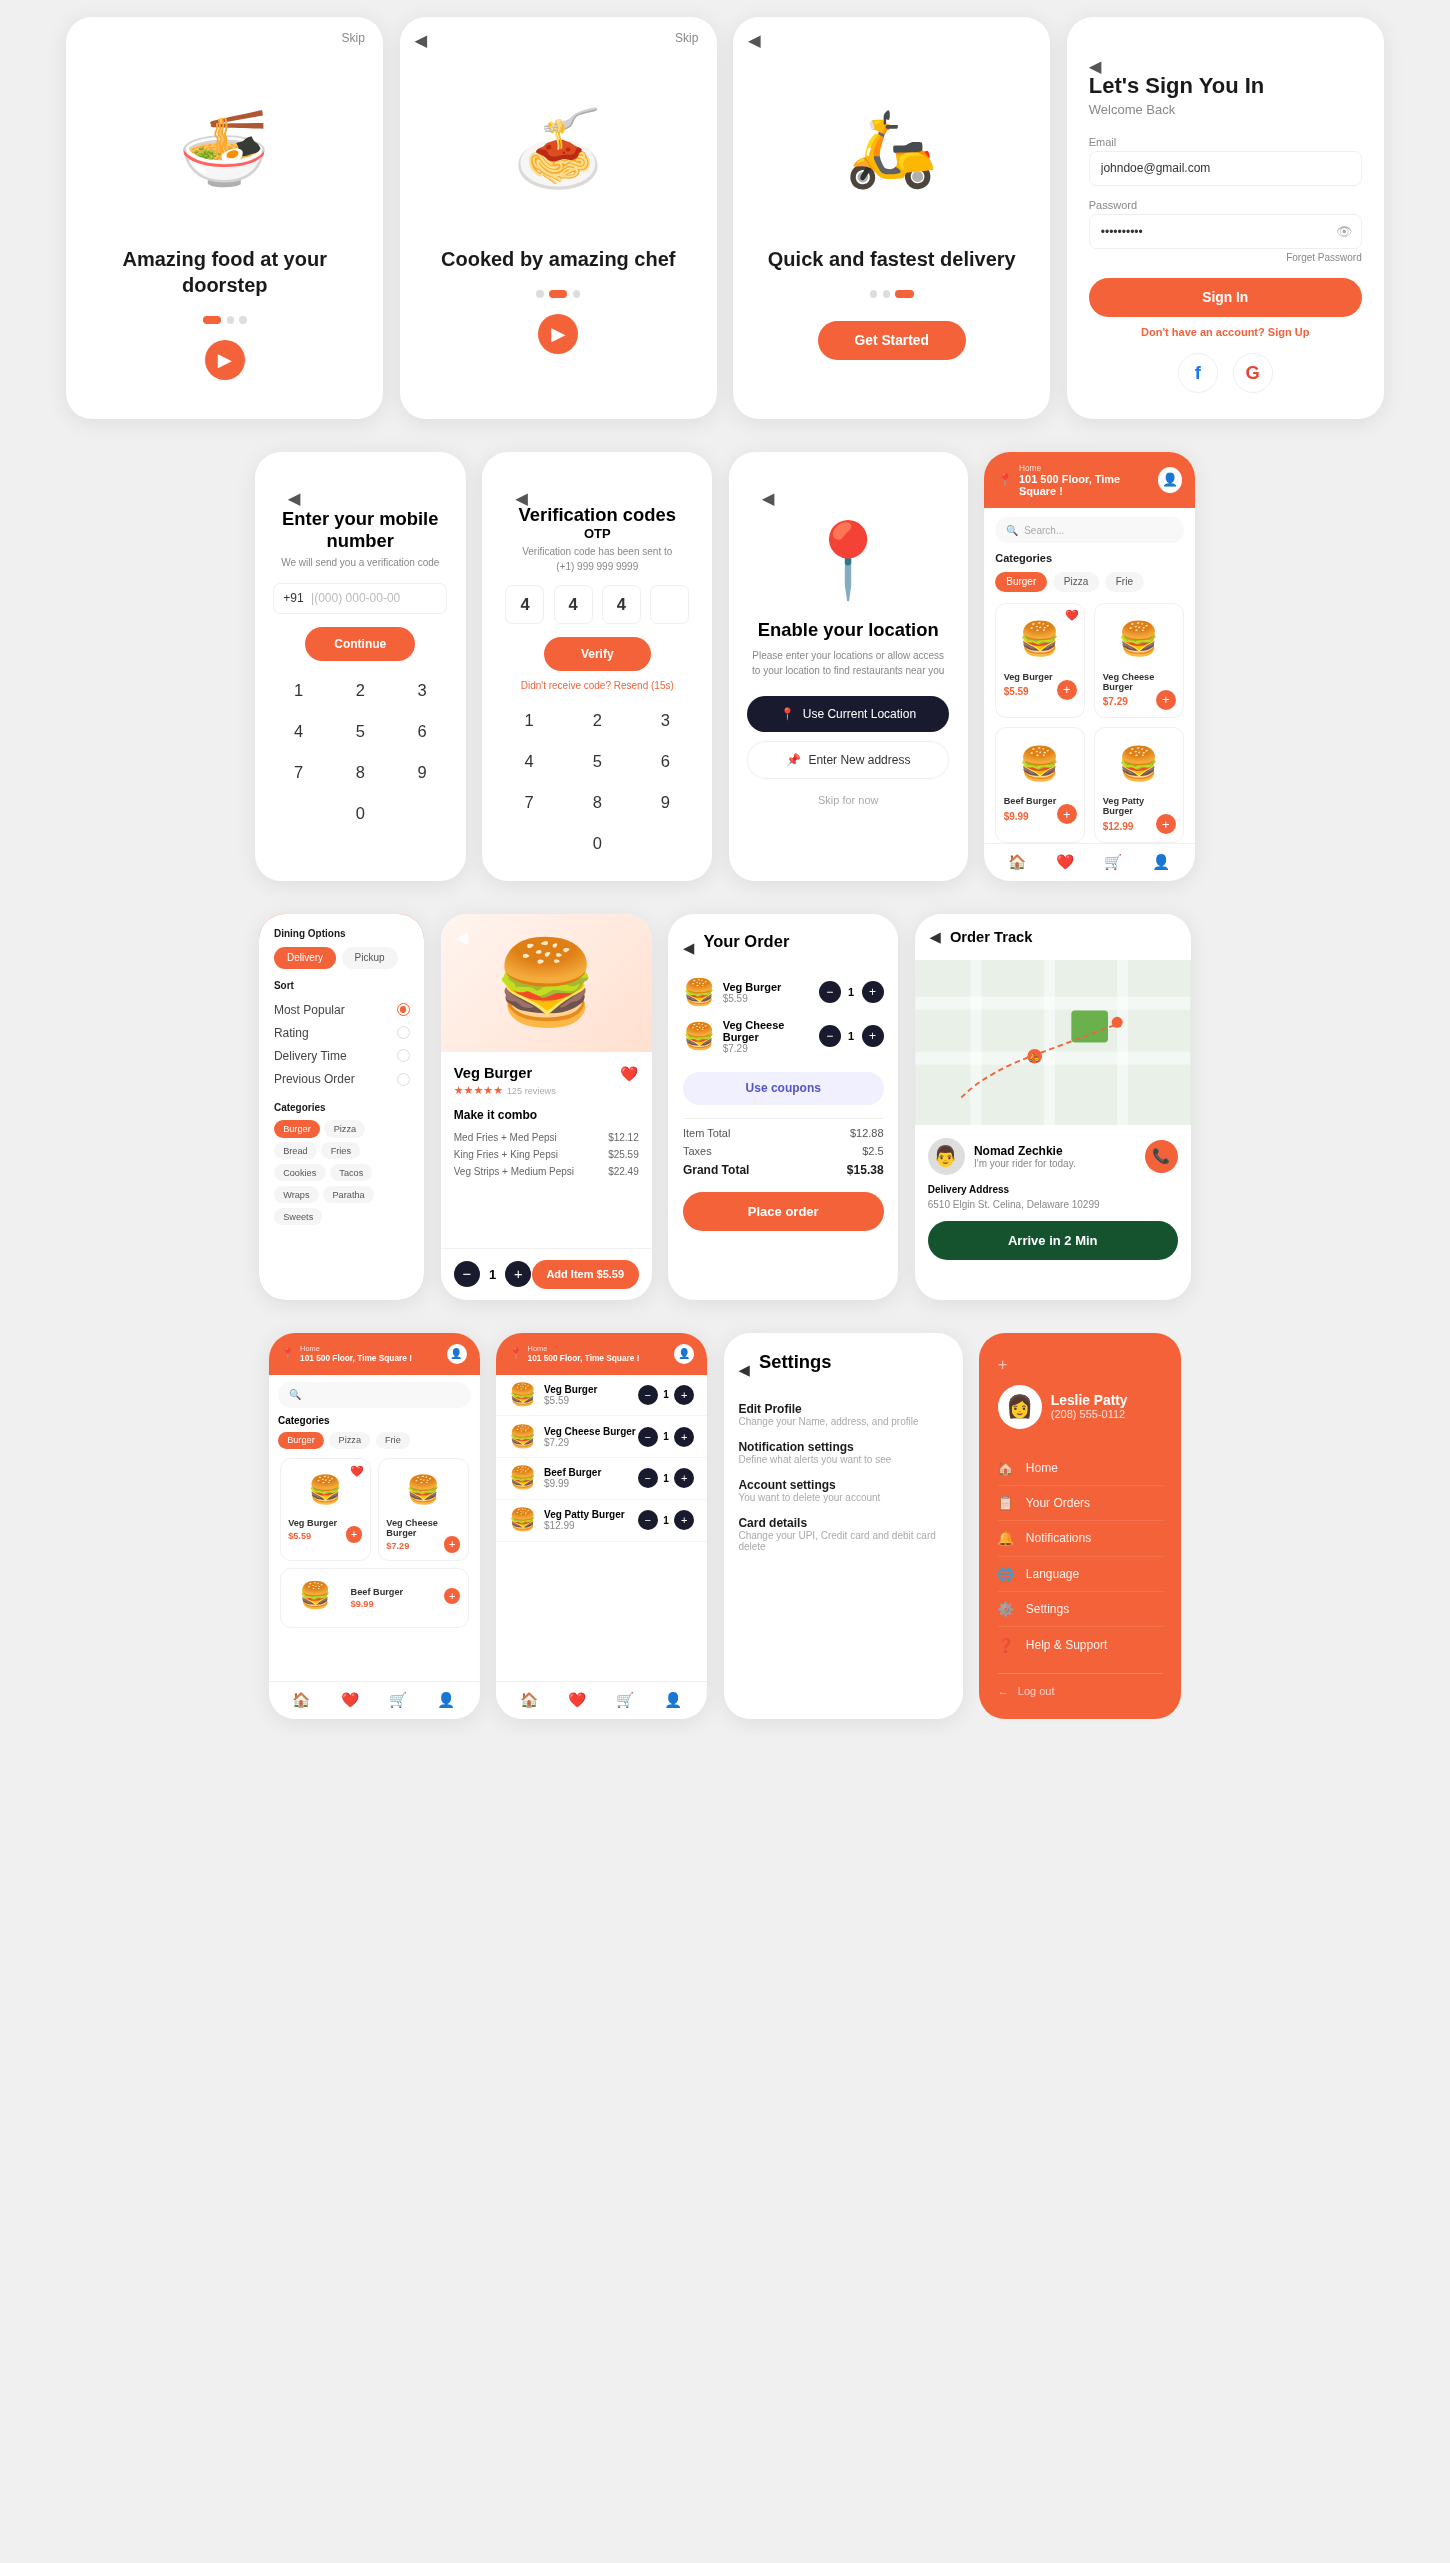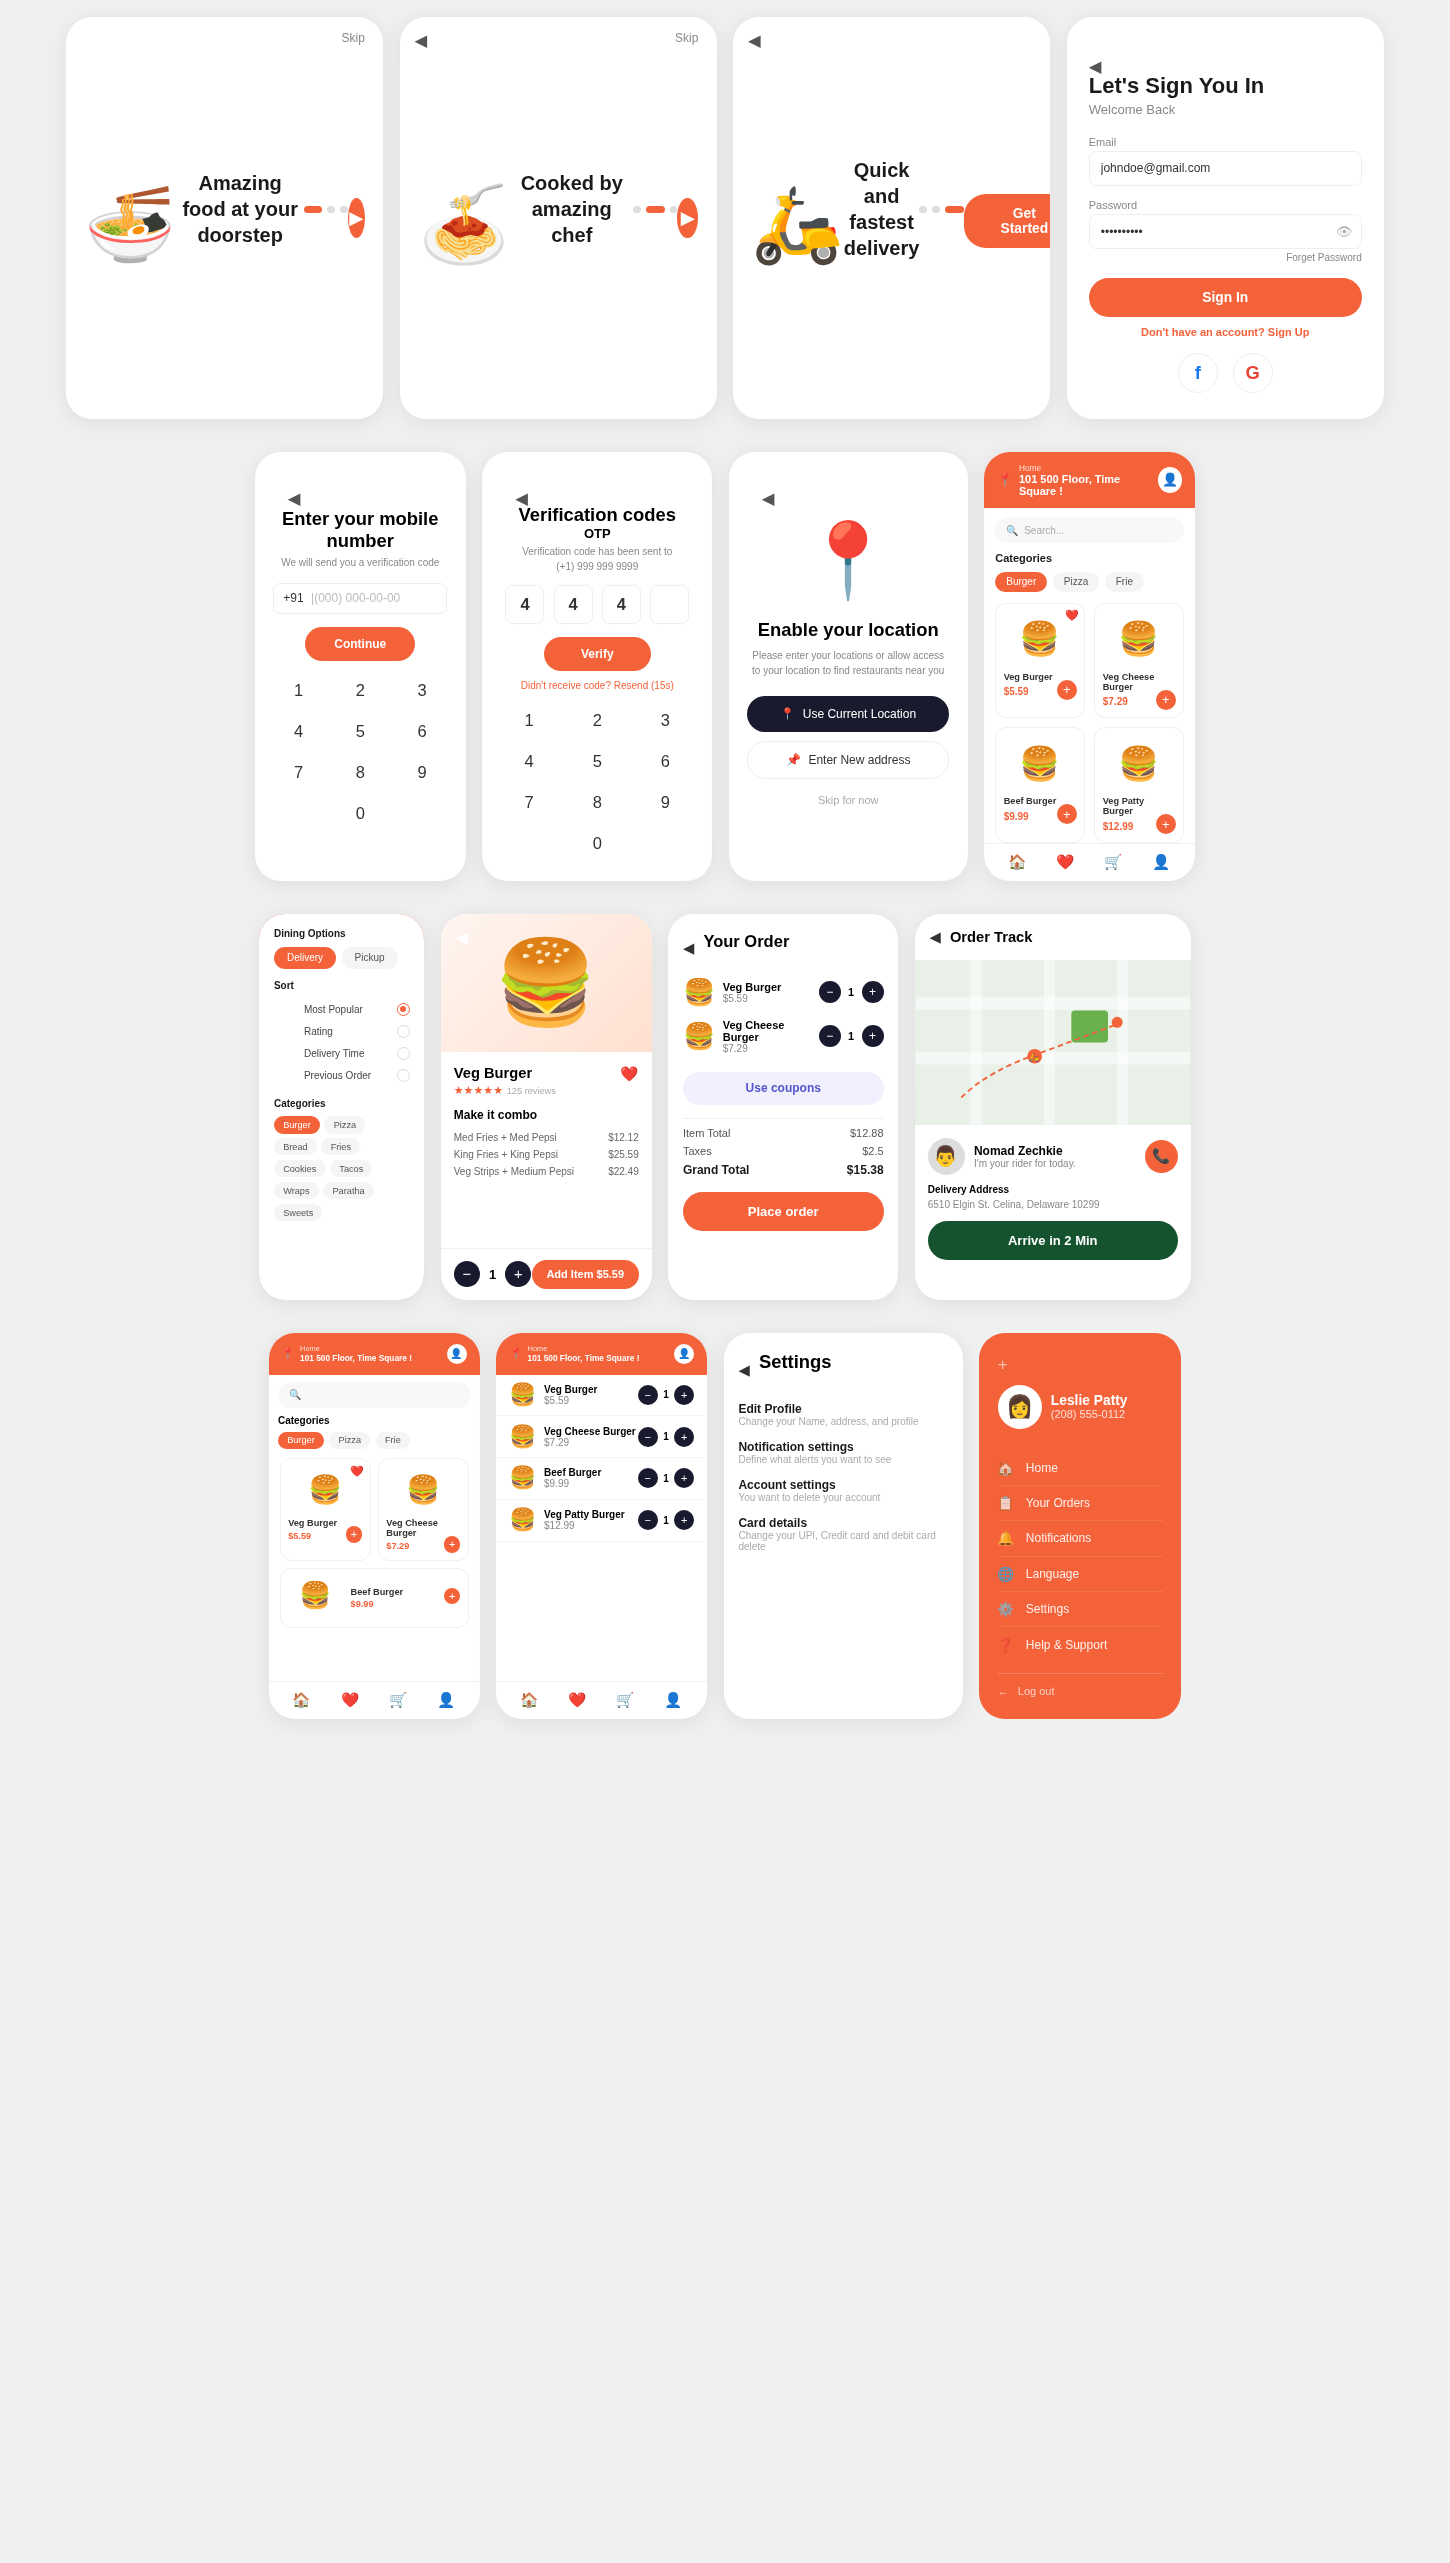--- a/index.html
+++ b/index.html
@@ -14,21 +14,21 @@
       overflow: hidden;
       flex-shrink: 0;
     }
     
     
     .card-onboard {
       width: 317px;
       min-height: 331px;
       padding: 22px 18.4px;
       display: flex;
-      flex-direction: row;
+      flex-direction: column;
       align-items: center;
       position: relative;
     }
     
     .skip-btn {
       position: absolute;
       top: 14.7px;
       right: 18.4px;
       font-size: 12px;
       color: #888;
@@ -449,23 +449,22 @@
       cursor: pointer;
       border: none;
     }
     .toggle-btn.active { background: #f4623a; color: #fff; }
     .toggle-btn.inactive { background: #f5f5f5; color: #555; }
     
     .sort-options { margin-bottom: 11px; }
     .sort-option {
       display: flex; align-items: center; justify-content: space-between;
       padding: 4.6px 0;
-      font-size: 10px;
+      font-size: 12px;
       color: #444;
-      margin-left: 30px;
     }
     .radio-dot {
       width: 13px; height: 13px;
       border-radius: 50%;
       border: 1.8px solid #ddd;
       display: flex; align-items: center; justify-content: center;
     }
     .radio-dot.active { border-color: #f4623a; }
     .radio-dot.active::after {
       content: '';

